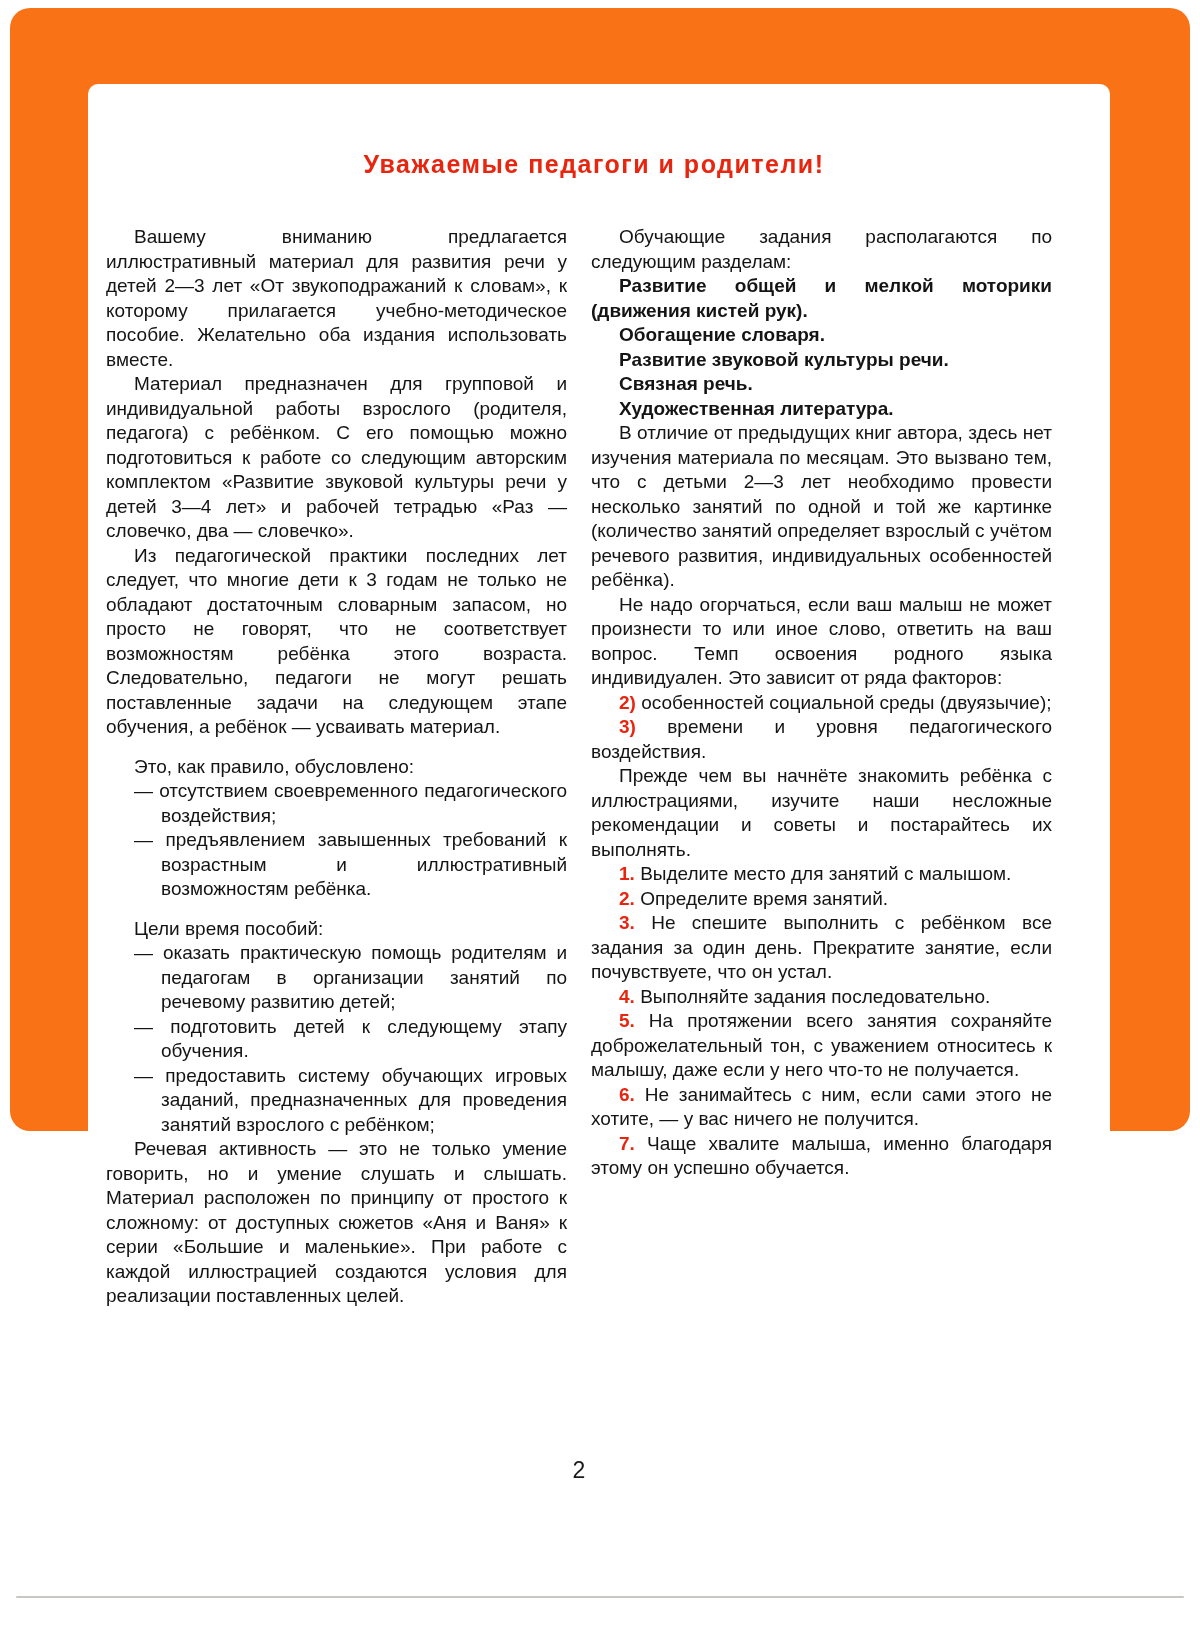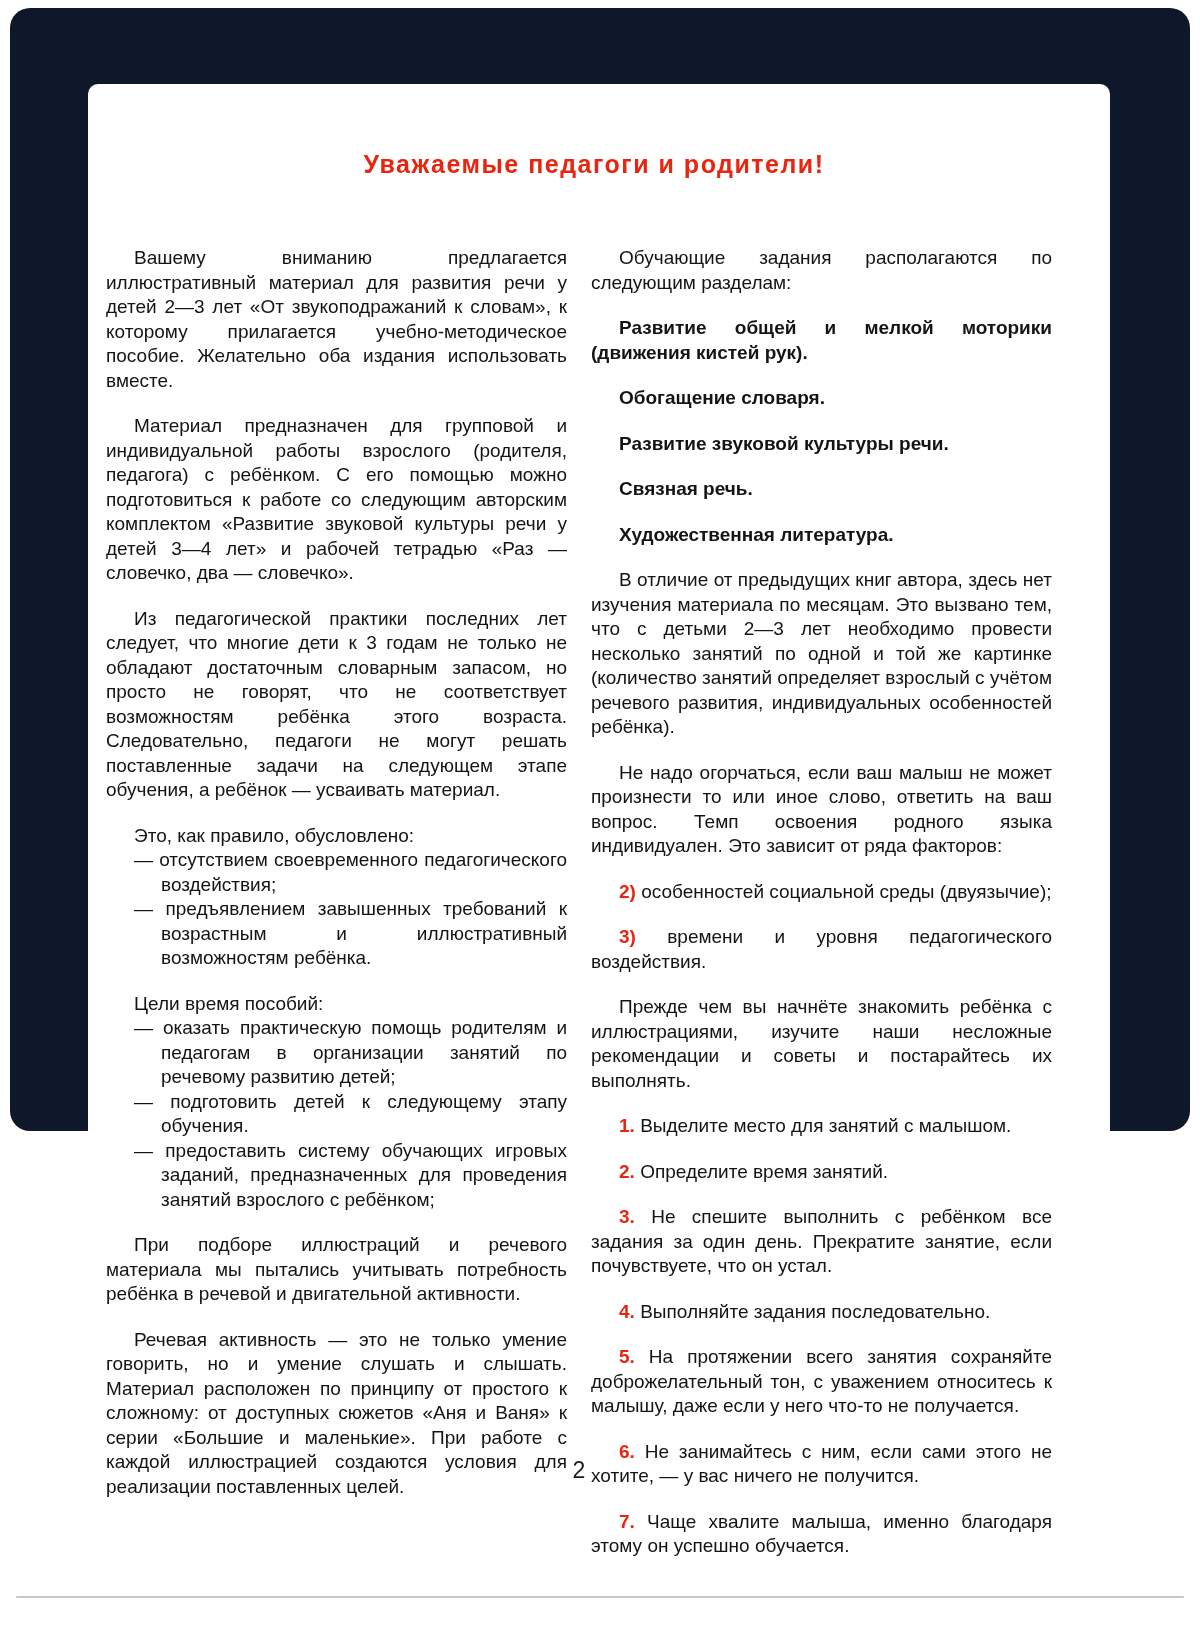--- a/index.html
+++ b/index.html
@@ -7,21 +7,21 @@
   body {
     position:relative;
     background:#ffffff;
     font-family:"Liberation Sans", sans-serif;
     overflow:hidden;
   }
   .cover {
     position:absolute;
     left:10px; top:8px;
     width:1180px; height:1123px;
-    background:#0f172a;
+    background:#f97316;
     border-radius:20px;
   }
   .sheet {
     position:absolute;
     left:78px; top:76px;           
     width:1022px; height:1432px;
     background:#ffffff;
     border-radius:10px;
     padding:66px 58px 0 18px;
   }
@@ -40,27 +40,27 @@
   }
   .col { flex:1 1 0; min-width:0; }
   .para {
     font-size:19px;
     line-height:24.5px;
     color:#141414;
     text-align:justify;
     hyphens:auto;
     -webkit-hyphens:auto;
   }
-  .indent { text-indent:28px;margin-top:21px; }
+  .indent { text-indent:28px; }
   .dash {
     padding-left:55px;
     text-indent:-27px;
   }
   .bold { font-weight:bold; }
-  .gap { }
+  .gap { margin-top:15px; }
   .marker {
     font-weight:bold;
     color:#e8250f;
   }
   .pagenum {
     position:absolute;
     left:18px; right:58px;
     bottom:32px;
     text-align:center;
     font-size:23px;
@@ -86,21 +86,20 @@
           <p class="para indent">Вашему вниманию предлагается иллюстративный материал для развития речи у детей 2—3 лет «От звукоподражаний к словам», к которому прилагается учебно-методическое пособие. Желательно оба издания использовать вместе.</p>
           <p class="para indent">Материал предназначен для групповой и индивидуальной работы взрослого (родителя, педагога) с ребёнком. С его помощью можно подготовиться к работе со следующим авторским комплектом «Развитие звуковой культуры речи у детей 3—4 лет» и рабочей тетрадью «Раз — словечко, два — словечко».</p>
           <p class="para indent">Из педагогической практики последних лет следует, что многие дети к 3 годам не только не обладают достаточным словарным запасом, но просто не говорят, что не соответствует возможностям ребёнка этого возраста. Следовательно, педагоги не могут решать поставленные задачи на следующем этапе обучения, а ребёнок — усваивать материал.</p>
           <p class="para indent gap">Это, как правило, обусловлено:</p>
           <p class="para dash">— отсутствием своевременного педагогического воздействия;</p>
           <p class="para dash">— предъявлением завышенных требований к возрастным и иллюстративный возможностям ребёнка.</p>
           <p class="para indent gap">Цели время пособий:</p>
           <p class="para dash">— оказать практическую помощь родителям и педагогам в организации занятий по речевому развитию детей;</p>
           <p class="para dash">— подготовить детей к следующему этапу обучения.</p>
           <p class="para dash">— предоставить систему обучающих игровых заданий, предназначенных для проведения занятий взрослого с ребёнком;</p>
-          <p class="para indent gap">При подборе иллюстраций и речевого материала мы пытались учитывать потребность ребёнка в речевой и двигательной активности.</p>
           <p class="para indent">Речевая активность — это не только умение говорить, но и умение слушать и слышать. Материал расположен по принципу от простого к сложному: от доступных сюжетов «Аня и Ваня» к серии «Большие и маленькие». При работе с каждой иллюстрацией создаются условия для реализации поставленных целей.</p>
         </div>
       <div class="col">
           <p class="para indent">Обучающие задания располагаются по следующим разделам:</p>
           <p class="para indent bold">Развитие общей и мелкой моторики (движения кистей рук).</p>
           <p class="para indent bold">Обогащение словаря.</p>
           <p class="para indent bold">Развитие звуковой культуры речи.</p>
           <p class="para indent bold">Связная речь.</p>
           <p class="para indent bold">Художественная литература.</p>
           <p class="para indent">В отличие от предыдущих книг автора, здесь нет изучения материала по месяцам. Это вызвано тем, что с детьми 2—3 лет необходимо провести несколько занятий по одной и той же картинке (количество занятий определяет взрослый с учётом речевого развития, индивидуальных особенностей ребёнка).</p>

